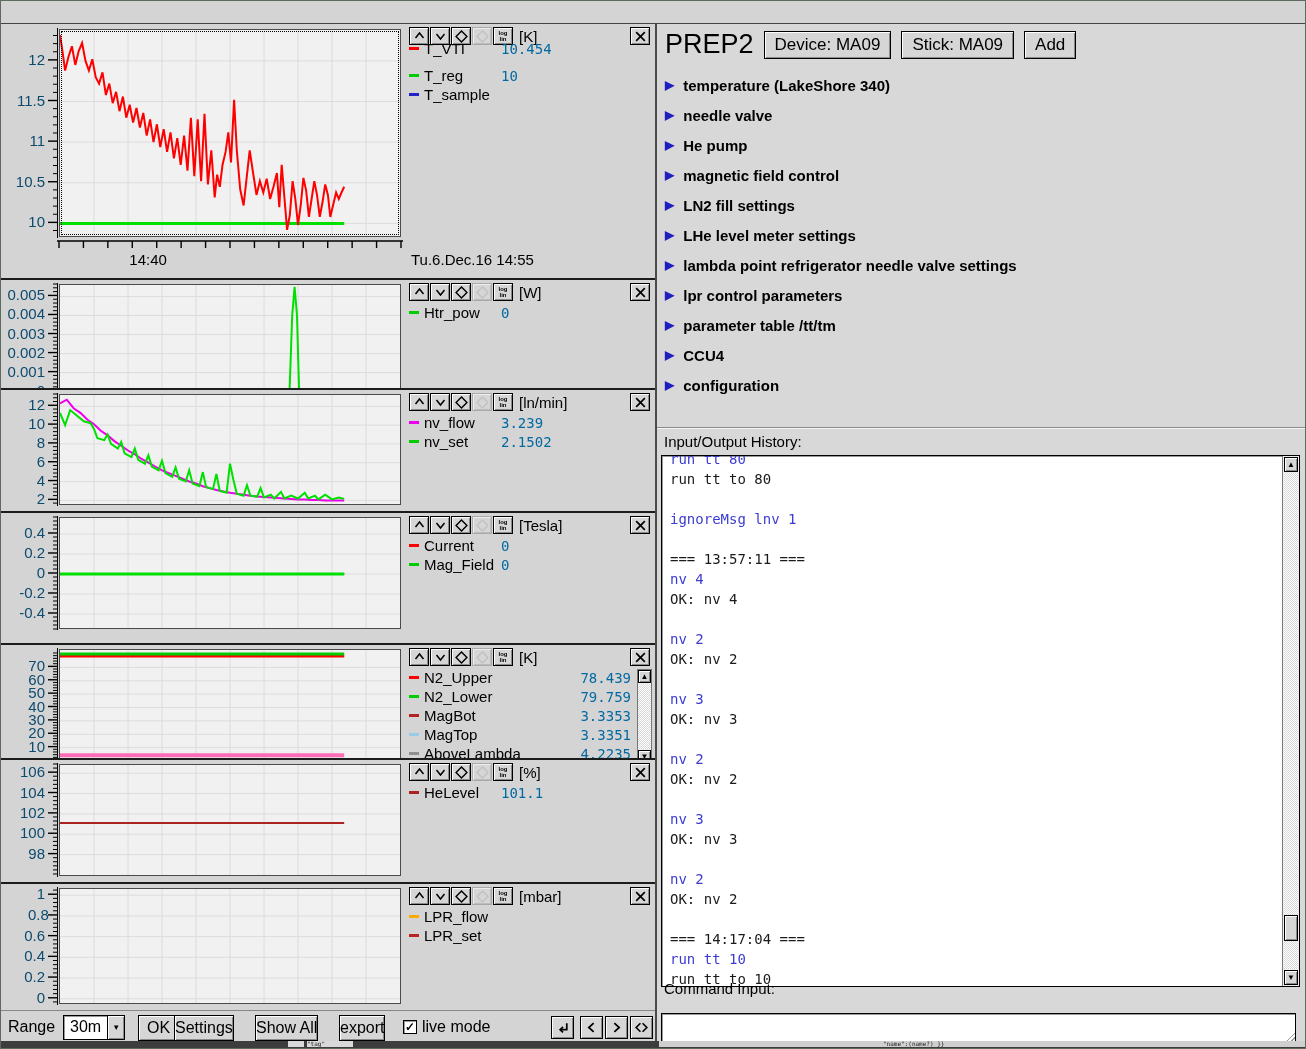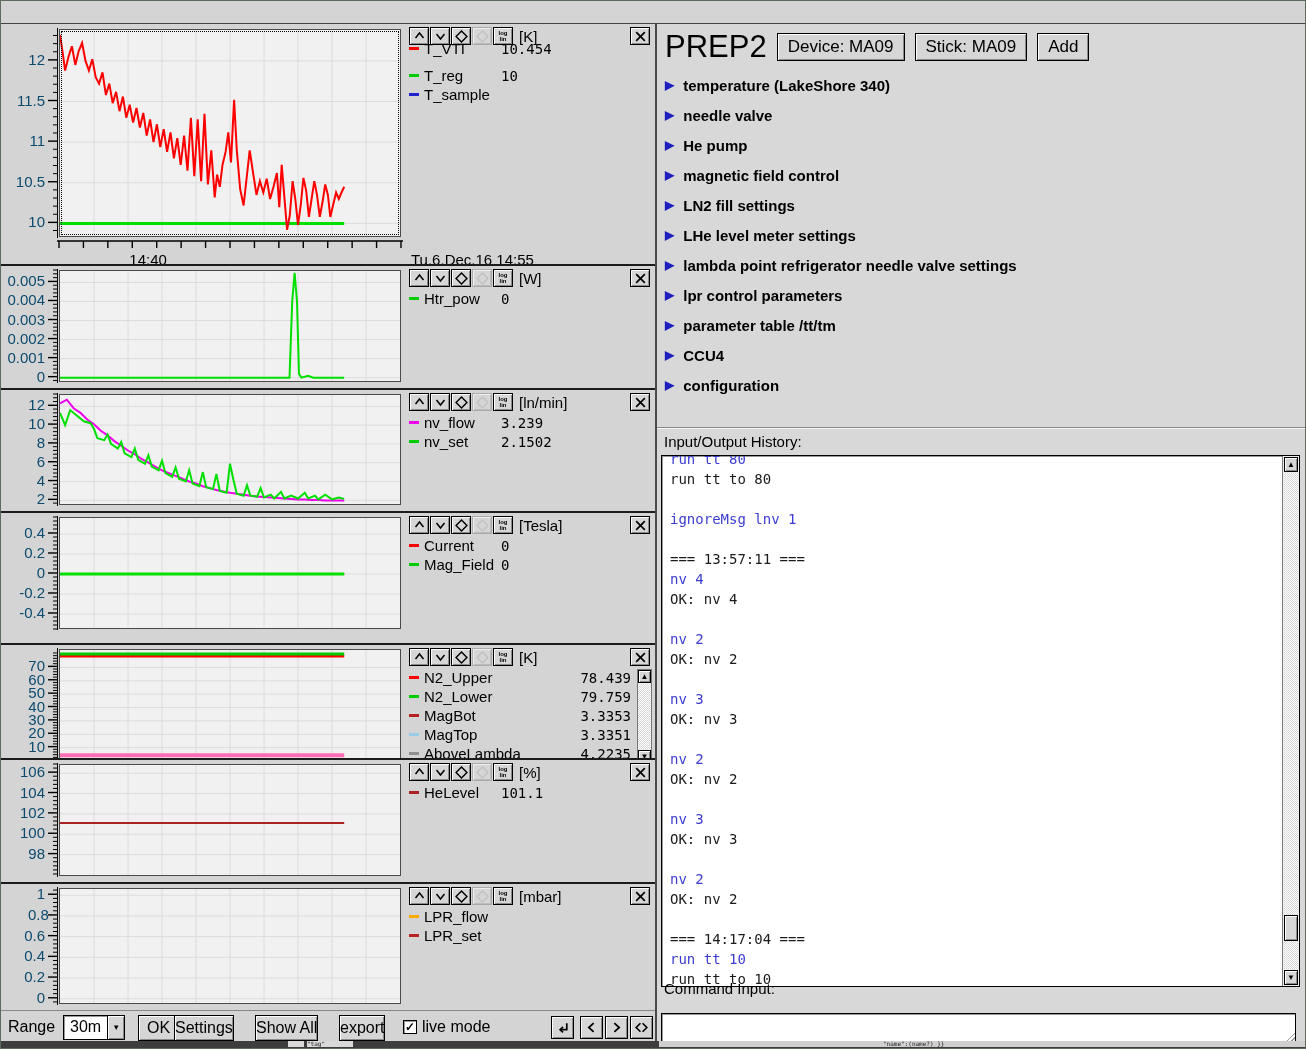--- a/index.html
+++ b/index.html
@@ -37,21 +37,21 @@
     box-shadow:inset 1px 1px 0 #fdfdfd, inset -1px -1px 0 #8a8a8a;
     display:flex;align-items:center;justify-content:center;padding:0;}
   .mini-btn.disabled{border-color:#aaa;box-shadow:inset 1px 1px 0 #eee, inset -1px -1px 0 #bbb;}
   .loglin{font-size:6px;line-height:6px;font-weight:bold;text-align:center;font-family:"Liberation Sans",sans-serif;}
   .unit{font-size:15px;margin-left:5px;}
   .leg-close{position:absolute;right:5px;top:3px;}
   .leg-row{position:absolute;left:6px;height:19px;font-size:15px;}
   .leg-dash{position:absolute;left:0;top:7px;width:10px;height:3px;}
   .leg-name{position:absolute;left:15px;top:0;white-space:nowrap;}
   .leg-val{position:absolute;left:92px;top:1px;width:130px;font-family:"DejaVu Sans Mono",monospace;
-    font-size:14px;color:#000000;white-space:pre;}
+    font-size:14px;color:#0369a1;white-space:pre;}
   .leg-val.right{text-align:right;}
   .leg-scroll{position:absolute;right:3px;width:15px;border:1px solid #777;background:#eee;}
   .sb-btn{position:absolute;left:0;width:13px;height:13px;background:#d6d6d6;border:1px solid #000;
     box-shadow:inset 1px 1px 0 #fdfdfd, inset -1px -1px 0 #8a8a8a;font-size:8px;line-height:11px;text-align:center;}
   .dither{background-color:#fff;background-image:conic-gradient(#d7d7d7 25%,transparent 0 50%,#d7d7d7 0 75%,transparent 0);background-size:2px 2px;}
   
   .controls{position:absolute;left:0;width:654px;height:32px;background:#d4d4d4;border-top:1px solid #888;}
   .lbl{font-size:16px;}
   .btn3d{background:#d6d6d6;border:1px solid #000;
     box-shadow:inset 1px 1px 0 #fdfdfd, inset -1px -1px 0 #8a8a8a;
@@ -61,21 +61,21 @@
     box-shadow:inset 1px 1px 0 #9a9a9a;}
   .combo-val{font-size:16px;padding:2px 6px 0 6px;min-width:36px;}
   .combo-arrow{width:17px;background:#d6d6d6;border-left:1px solid #000;
     box-shadow:inset 1px 1px 0 #fdfdfd, inset -1px -1px 0 #8a8a8a;
     font-size:8px;display:flex;align-items:center;justify-content:center;}
   .checkbox{position:absolute;width:14px;height:14px;background:#fff;border:1px solid #000;
     box-shadow:inset 1px 1px 0 #9a9a9a;font-size:12px;line-height:13px;text-align:center;font-weight:bold;}
   .navbtn{position:absolute;width:23px;height:23px;padding:0;}
   
   .prep-head{position:absolute;top:5px;left:8px;display:flex;align-items:center;gap:10px;}
-  .prep-title{font-size:31px;letter-spacing:0;text-align:right;}
+  .prep-title{font-size:27px;letter-spacing:0;text-align:right;}
   .hd-btn{height:28px;padding:2px 10px;font-size:17px;}
   .tree{position:absolute;top:46px;left:8px;right:8px;}
   .tree-item{position:relative;height:30px;font-size:15px;font-weight:bold;display:flex;align-items:center;}
   .tri{color:#1f1fbf;font-size:12px;margin-right:9px;}
   .divider{position:absolute;left:0;right:0;top:403px;border-top:1px solid #8a8a8a;border-bottom:1px solid #f5f5f5;}
   .io-label,.cmd-label{position:absolute;left:7px;font-size:15px;}
   .io-label{top:409px;}
   .cmd-label{top:956px;}
   .io-box{position:absolute;left:4px;right:5px;top:431px;height:532px;background:#fff;
     border:1px solid #000;box-shadow:inset 1px 1px 0 #9a9a9a;overflow:hidden;}
@@ -224,21 +224,21 @@
             <span class="leg-name">T_reg</span>
             <span class="leg-val">10</span>
           </div>
           <div class="leg-row" style="top: 62px; width: 240px;">
             <div class="leg-dash" style="background: rgb(34, 34, 204);"></div>
             <span class="leg-name">T_sample</span>
             <span class="leg-val"></span>
           </div>
         </div>
       </div>
-    <div class="chart" data-chart="1" style="top: 240px; height: 92px;">
+    <div class="chart" data-chart="1" style="top: 254px; height: 92px;">
         <div class="ylab" style="left: 0px; top: 6.42857px;">0.005</div>
         <div class="ylab" style="left: 0px; top: 25.4762px;">0.004</div>
         <div class="ylab" style="left: 0px; top: 44.5238px;">0.003</div>
         <div class="ylab" style="left: 0px; top: 63.5714px;">0.002</div>
         <div class="ylab" style="left: 0px; top: 82.619px;">0.001</div>
         <div class="ylab" style="left: 0px; top: 101.667px;">0</div>
         <svg class="ruler" width="12" height="114" style="top:3px;left:45px;position:absolute;">
           <line x1="11.5" y1="0" x2="11.5" y2="114" stroke="#000" stroke-width="1"></line>
           <line x1="7" y1="16.238095238095227" x2="12" y2="16.238095238095227" stroke="#000" stroke-width="1"></line>
           <line x1="7" y1="20.047619047619047" x2="12" y2="20.047619047619047" stroke="#000" stroke-width="1"></line>

